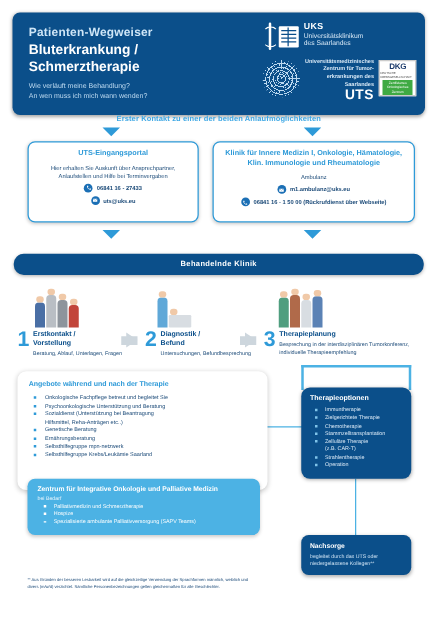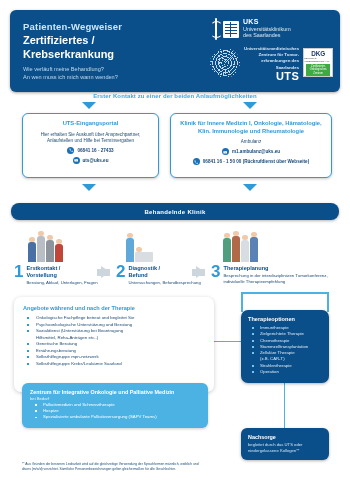--- a/index.html
+++ b/index.html
@@ -153,22 +153,22 @@
   .ln{position:absolute;background:#4cb2e4;}
 </style>
 </head>
 <body>
 
 <div class="page">
 
   <div class="header">
     <div class="hdr-left">
       <div class="h-title1">Patienten-Wegweiser</div>
-      <div class="h-title2">Zertifiziertes /</div>
-      <div class="h-title2">Krebserkrankung</div>
+      <div class="h-title2">Bluterkrankung /</div>
+      <div class="h-title2">Schmerztherapie</div>
       <div class="h-sub">
         <div>Wie verläuft meine Behandlung?</div>
         <div>An wen muss ich mich wann wenden?</div>
       </div>
     </div>
 
     <div class="hdr-right">
       <div class="logo-row">
         <div class="uks-marks">
           <div class="rod"></div>

